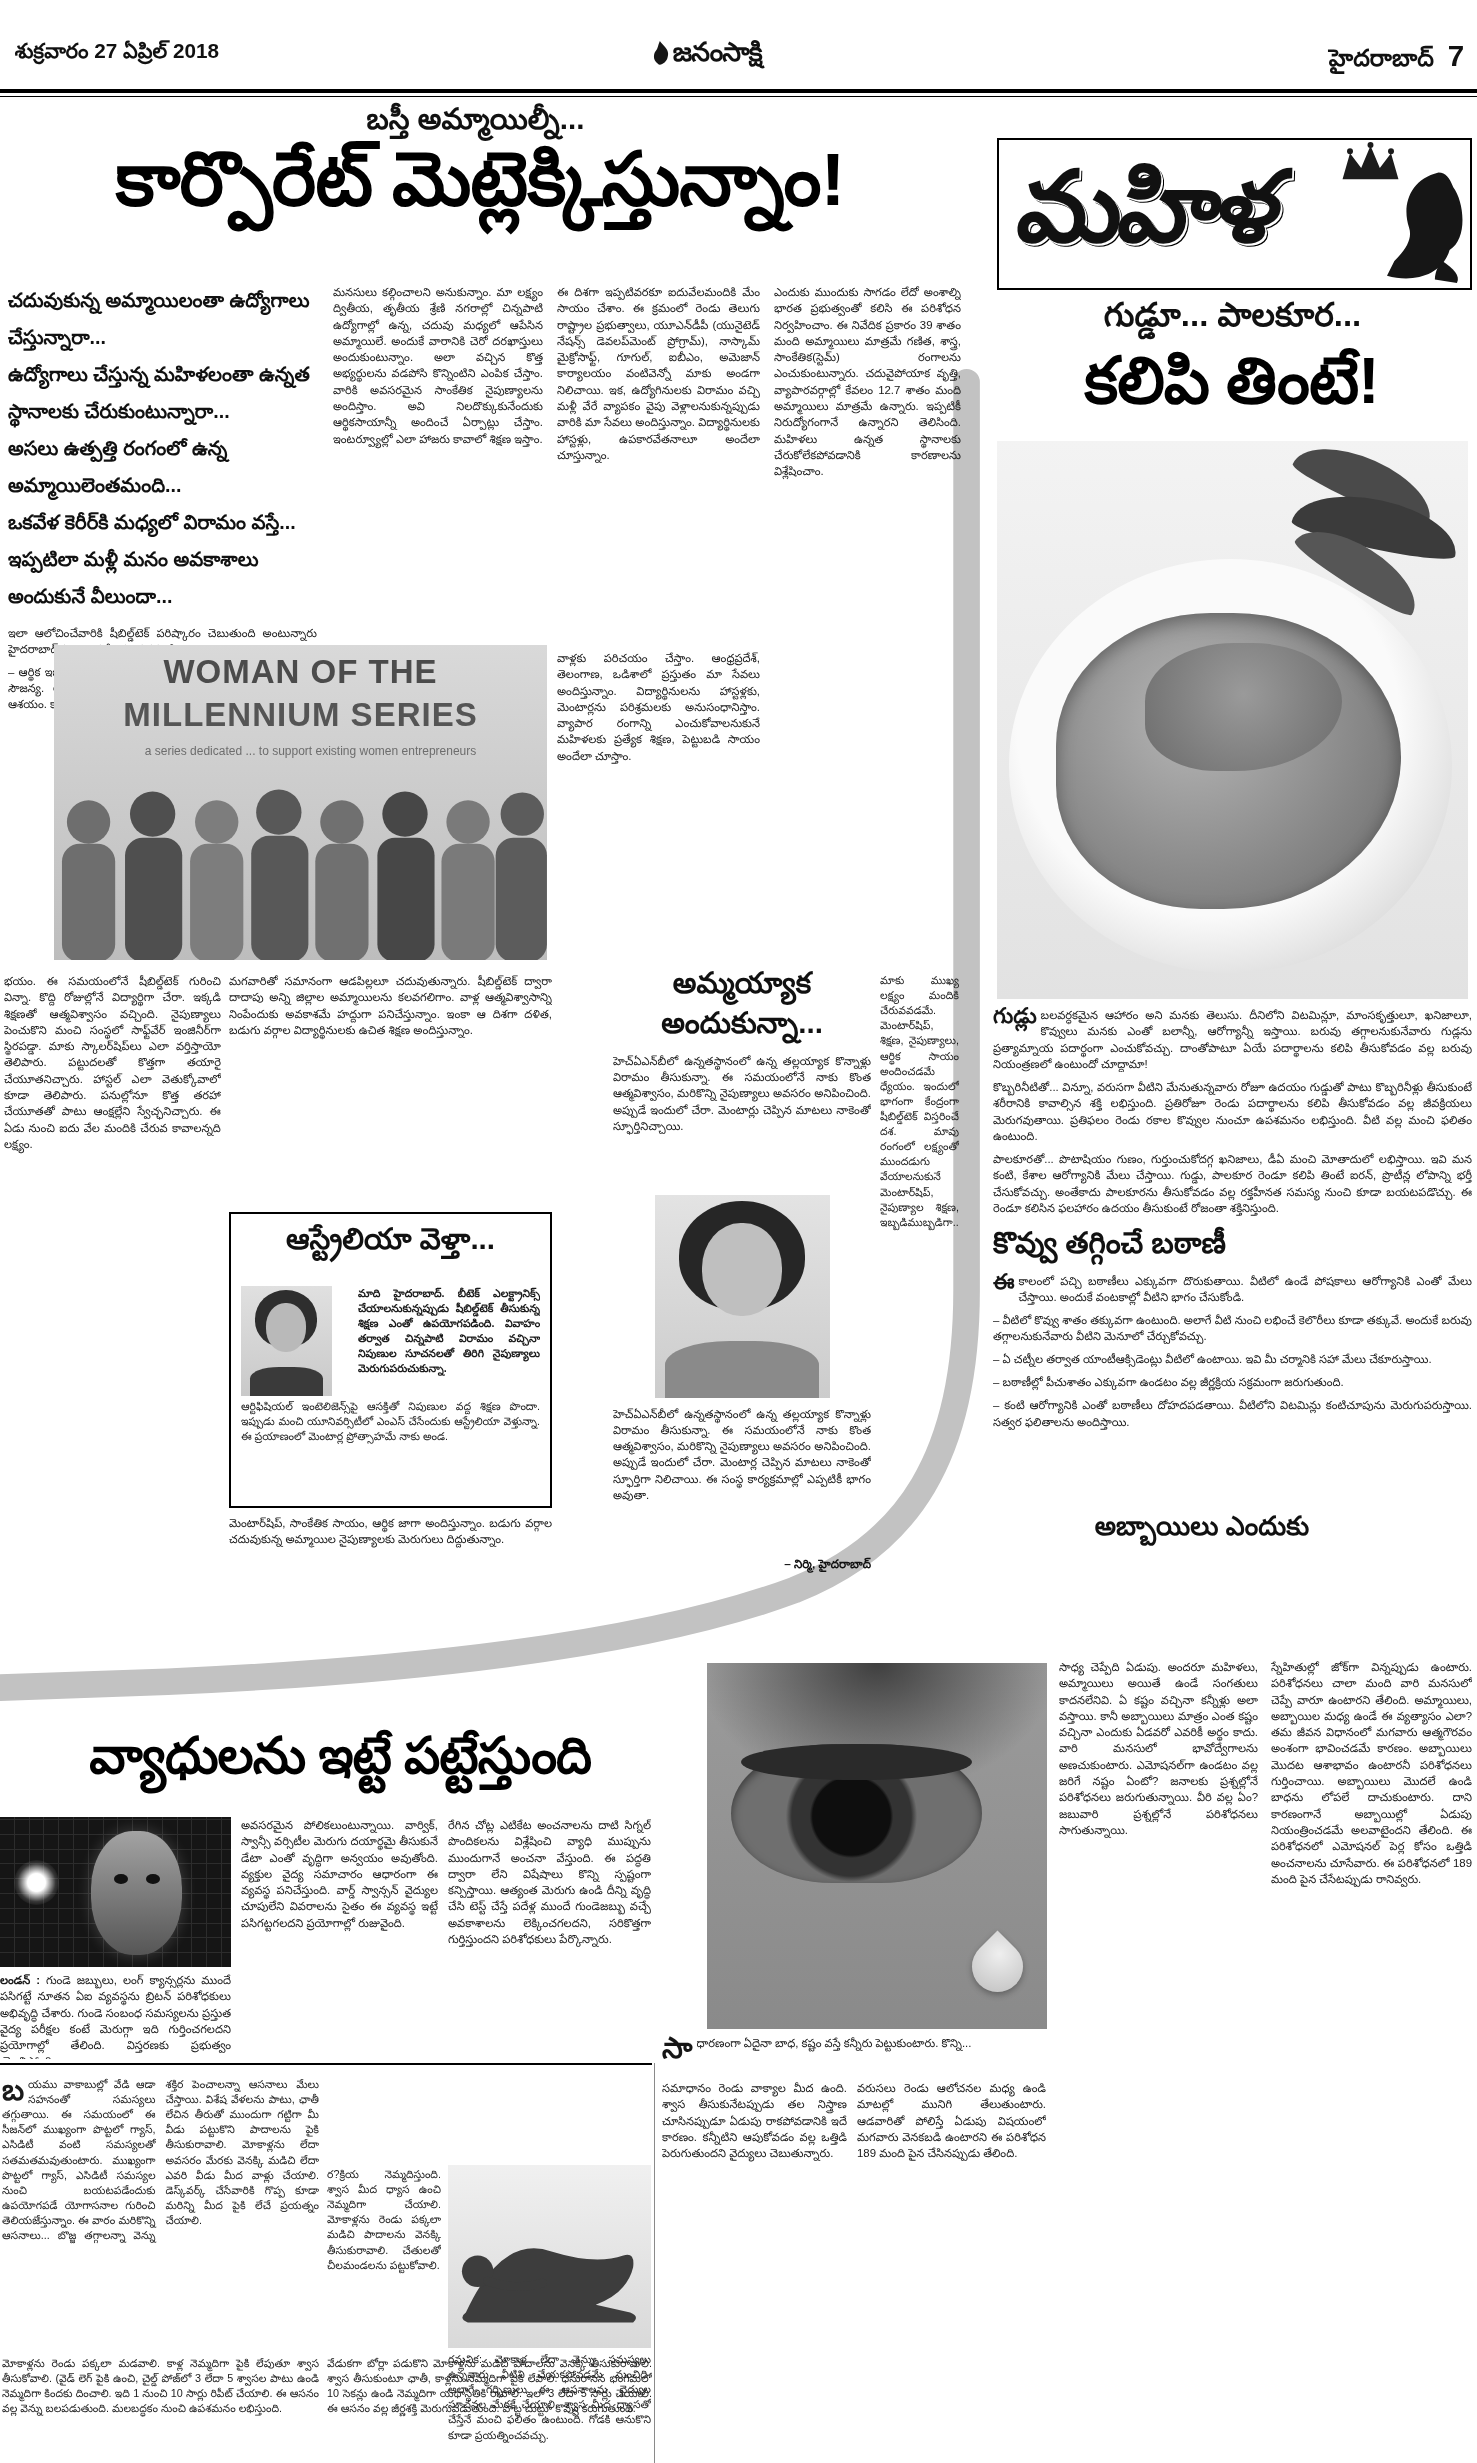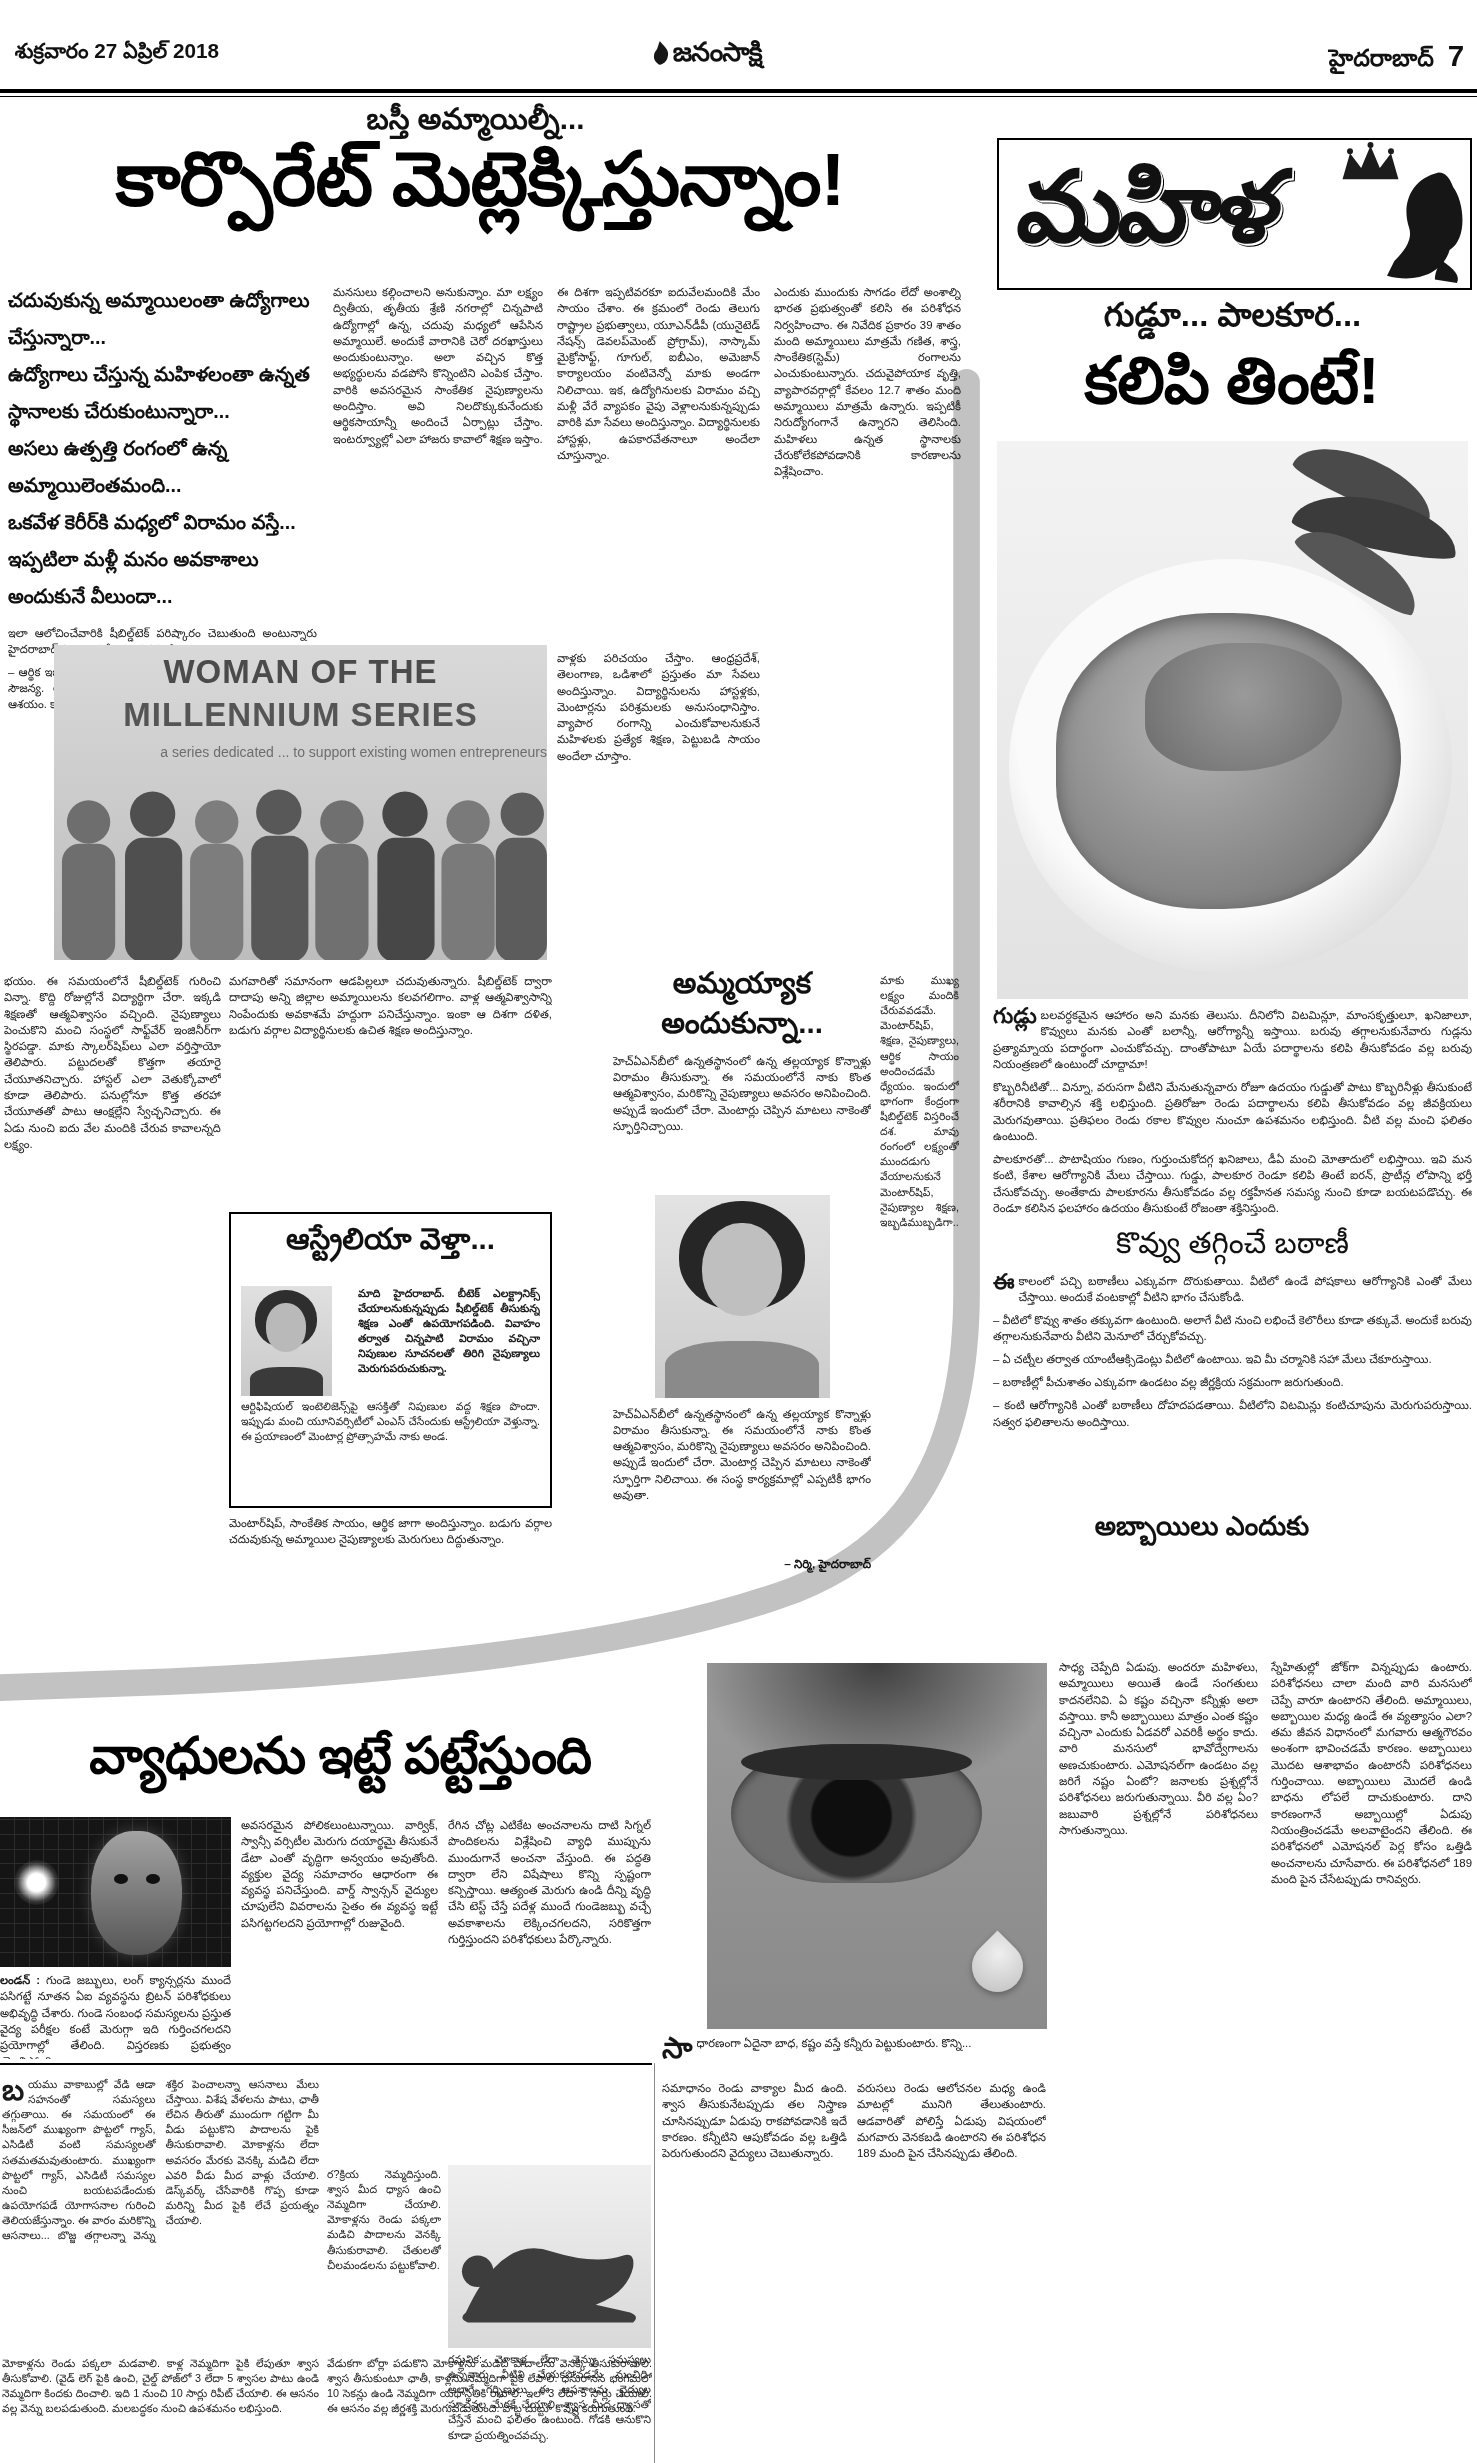--- a/index.html
+++ b/index.html
@@ -10,21 +10,21 @@
   .btsm{font-size:10.8px;line-height:1.4;text-align:justify;color:#1a1a1a;overflow:hidden;}
   .hl{font-weight:900;color:#000;letter-spacing:-1px;}
   .center{text-align:center;}
   .rule{background:#000;}
   .dropcap{float:left;font-weight:900;font-size:29.6px;line-height:.85;padding-right:3.9px;}
   .boxed{border:2px solid #000;}
   .sig{font-weight:700;text-align:right;font-size:11.8px;margin-top:3.9px;}
   .dashline{margin:0 0 6.9px 0;}
   .photo{background:#cfcfcf;overflow:hidden;position:absolute;}
   .kick{font-weight:800;}
-  .subhd{font-weight:400;text-align:center;}
+  .subhd{font-weight:700;}
 </style>
 </head>
 <body>
 
 <div id="page">
 
   <div class="abs" style="left:14.8px;top:39px;font-size:20.7px;font-weight:800;">శుక్రవారం 27 ఏప్రిల్ 2018</div>
   <div class="abs" style="left:650px;top:37px;display:flex;align-items:center;gap:3px;">
     <span style="display:inline-block;">
       <svg width="19.7" height="25.6" viewBox="0 0 20 26">
@@ -56,21 +56,21 @@
     <div class="bt" style="margin-top:5.9px;">– ఆర్థిక ఇబ్బందులున్నా.. స్కాలర్‌షిప్‌లతోనే చదువు పూర్తి చేసింది లక్ష్మీ సౌజన్య. ఆమెది కంప్యూటర్ సైన్స్. సాఫ్ట్‌వేర్ ఇంజినీరే అవాలన్నది ఆశయం. కానీ ఇంటర్వ్యూలకు వెళ్లాలంటే భయం.</div>
   </div>
 
   <div class="abs bt" style="left:333px;top:284px;width:210px;height:355px;">మనసులు కల్గించాలని అనుకున్నాం. మా లక్ష్యం ద్వితీయ, తృతీయ శ్రేణి నగరాల్లో చిన్నపాటి ఉద్యోగాల్లో ఉన్న, చదువు మధ్యలో ఆపేసిన అమ్మాయిలే. అందుకే వారానికి చెరో దరఖాస్తులు అందుకుంటున్నాం. అలా వచ్చిన కొత్త అభ్యర్థులను వడపోసి కొన్నింటిని ఎంపిక చేస్తాం. వారికి అవసరమైన సాంకేతిక నైపుణ్యాలను అందిస్తాం. అవి నిలదొక్కుకునేందుకు ఆర్థికసాయాన్నీ అందించే ఏర్పాట్లు చేస్తాం. ఇంటర్వ్యూల్లో ఎలా హాజరు కావాలో శిక్షణ ఇస్తాం.</div>
   <div class="abs bt" style="left:557px;top:284px;width:203px;height:355px;">ఈ దిశగా ఇప్పటివరకూ ఐదువేలమందికి మేం సాయం చేశాం. ఈ క్రమంలో రెండు తెలుగు రాష్ట్రాల ప్రభుత్వాలు, యూఎన్‌డీపీ (యునైటెడ్ నేషన్స్ డెవలప్‌మెంట్ ప్రోగ్రామ్), నాస్కామ్ మైక్రోసాఫ్ట్, గూగుల్, ఐబీఎం, అమెజాన్ కార్యాలయం వంటివెన్నో మాకు అండగా నిలిచాయి. ఇక, ఉద్యోగినులకు విరామం వచ్చి మళ్లీ వేరే వ్యాపకం వైపు వెళ్లాలనుకున్నప్పుడు వారికి మా సేవలు అందిస్తున్నాం. విద్యార్థినులకు హాస్టళ్లు, ఉపకారవేతనాలూ అందేలా చూస్తున్నాం.</div>
   <div class="abs bt" style="left:774px;top:284px;width:187px;height:672px;">ఎందుకు ముందుకు సాగడం లేదో అంశాల్ని భారత ప్రభుత్వంతో కలిసి ఈ పరిశోధన నిర్వహించాం. ఈ నివేదిక ప్రకారం 39 శాతం మంది అమ్మాయిలు మాత్రమే గణిత, శాస్త్ర, సాంకేతిక(స్టెమ్) రంగాలను ఎంచుకుంటున్నారు. చదువైపోయాక వృత్తి, వ్యాపారవర్గాల్లో కేవలం 12.7 శాతం మంది అమ్మాయిలు మాత్రమే ఉన్నారు. ఇప్పటికీ నిరుద్యోగంగానే ఉన్నారని తెలిసింది. మహిళలు ఉన్నత స్థానాలకు చేరుకోలేకపోవడానికి కారణాలను విశ్లేషించాం.</div>
 
   <div class="photo" style="left:54px;top:645px;width:493px;height:315px;background:linear-gradient(#d9d9d9,#bdbdbd);">
     <div style="position:absolute;left:0;top:7.9px;width:100%;text-align:center;font-size:33px;font-weight:900;color:#4b4b4b;letter-spacing:1px;">WOMAN OF THE</div>
     <div style="position:absolute;left:0;top:51px;width:100%;text-align:center;font-size:33px;font-weight:900;color:#555;letter-spacing:1px;">MILLENNIUM SERIES</div>
-    <div style="position:absolute;left:0;top:99px;width:100%;text-align:right;font-size:14px;color:#6d6d6d;">a series dedicated ... to support existing women entrepreneurs</div>
+    <div style="position:absolute;left:0;top:99px;width:100%;text-align:center;font-size:12px;color:#6d6d6d;padding-left:10px;">a series dedicated ... to support existing women entrepreneurs</div>
     <svg width="493" height="207" viewBox="0 0 500 210" style="position:absolute;left:0;bottom:0;">
       <g fill="#6e6e6e">
           <circle cx="35" cy="70" r="22"></circle>
           <rect x="8" y="92" width="54" height="120" rx="18"></rect>
         </g>
       <g fill="#4f4f4f">
           <circle cx="100" cy="62" r="23"></circle>
           <rect x="72" y="86" width="58" height="126" rx="18"></rect>
         </g>
       <g fill="#7d7d7d">

